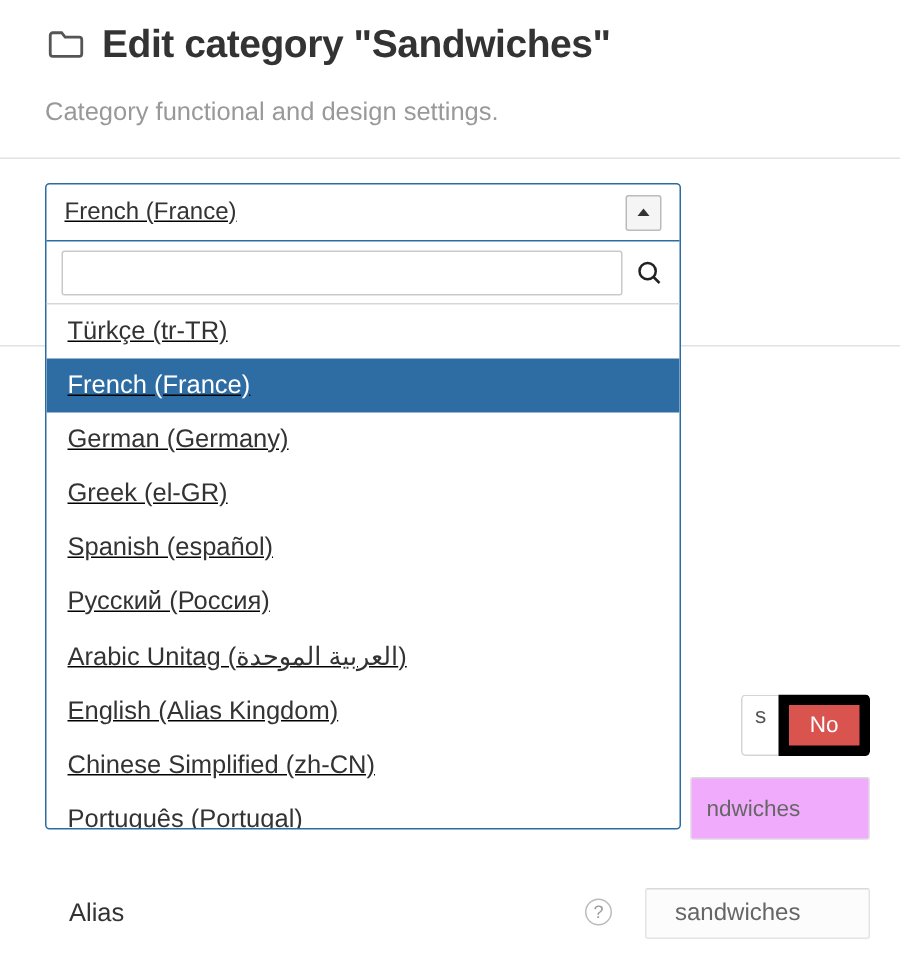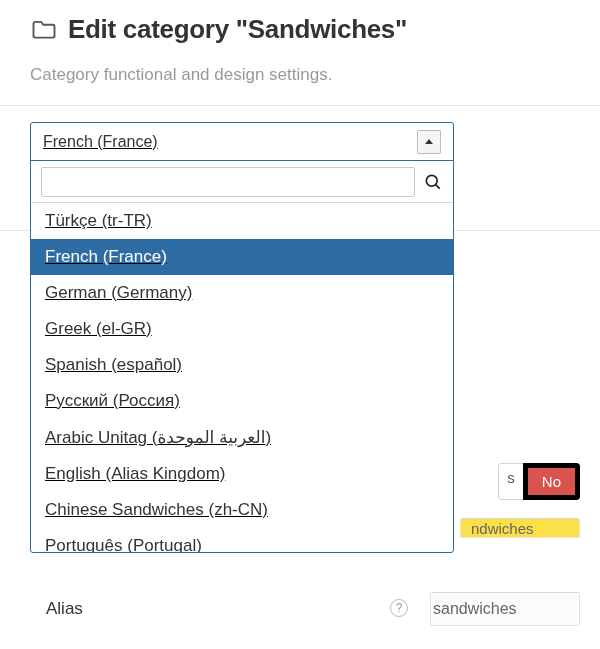--- a/index.html
+++ b/index.html
@@ -61,40 +61,40 @@
     }
     .btn-group {
       position: absolute; right: 20px; top: 463px; z-index: 2;
       display: flex; border-radius: 3px; overflow: hidden; align-items: stretch;
       font-size: 15px;
     }
     .btn-yes {
       background: #fff; border: 1px solid #d5d5d5; color: #555;
       padding: 5px 8px; border-right: none; border-radius: 3px 0 0 3px;
     }
-    .btn-no { background: #d9534f; color: #fff; padding: 5px 14px; border: 5px solid #000000; border-radius: 0 3px 3px 0; }
+    .btn-no { background: #d9534f; color: #fff; padding: 5px 14px; border: 7px solid #000000; border-radius: 0 3px 3px 0; }
     .title-input {
       position: absolute; right: 20px; top: 518px; z-index: 2; width: 120px;
-      height: 20px; border: 1px solid #e4e4e4; border-top: 1px solid #d9d9d9;
-      padding: 0 10px; font-size: 15px; color: #666; background: #fde047; border-radius: 2px;
+      height: 42px; border: 1px solid #e4e4e4; border-top: 1px solid #d9d9d9;
+      padding: 0 10px; font-size: 15px; color: #666; background: #f0abfc; border-radius: 2px;
     }
     .alias-row {
       position: absolute; left: 46px; right: 20px; top: 592px; z-index: 2;
       display: flex; align-items: center;
     }
     .alias-label { font-size: 17px; color: #333; flex: 0 0 auto; }
     .alias-help { margin-left: auto; margin-right: 20px; width: 20px; height: 20px; }
     .help-circle {
       width: 18px; height: 18px; border: 1px solid #bbb; border-radius: 50%;
       display: flex; align-items: center; justify-content: center;
       font-size: 12px; color: #999;
     }
     .alias-input {
       width: 150px; height: 34px; border: 1px solid #e4e4e4; border-top: 1px solid #d9d9d9;
-      padding: 0 2px; font-size: 16px; color: #666; background: #fcfcfc; border-radius: 2px;
+      padding: 0 19px; font-size: 16px; color: #666; background: #fcfcfc; border-radius: 2px;
     }
   </style>
 </head>
 <body>
 
 <div class="header">
   <div class="title-row">
     <span class="folder-icon">
       <svg viewBox="0 0 24 24" width="28" height="28" fill="none" stroke="#555" stroke-width="1.6">
         <path d="M3 6.5a1.5 1.5 0 0 1 1.5-1.5h5l2 2.5h8A1.5 1.5 0 0 1 21 9v8a1.5 1.5 0 0 1-1.5 1.5h-15A1.5 1.5 0 0 1 3 17V6.5z"></path>
@@ -128,21 +128,21 @@
     </div>
     <div class="options">
       <div class="option">Türkçe (tr-TR)</div>
       <div class="option selected">French (France)</div>
       <div class="option">German (Germany)</div>
       <div class="option">Greek (el-GR)</div>
       <div class="option">Spanish (español)</div>
       <div class="option">Русский (Россия)</div>
       <div class="option">Arabic Unitag (العربية الموحدة)</div>
       <div class="option">English (Alias Kingdom)</div>
-      <div class="option">Chinese Sandwiches (zh-CN)</div>
+      <div class="option">Chinese Simplified (zh-CN)</div>
       <div class="option last-cut">Português (Portugal)</div>
     </div>
   </div>
 </div>
 
 <div class="btn-group">
   <div class="btn-yes">s</div>
   <div class="btn-no">No</div>
 </div>
 

